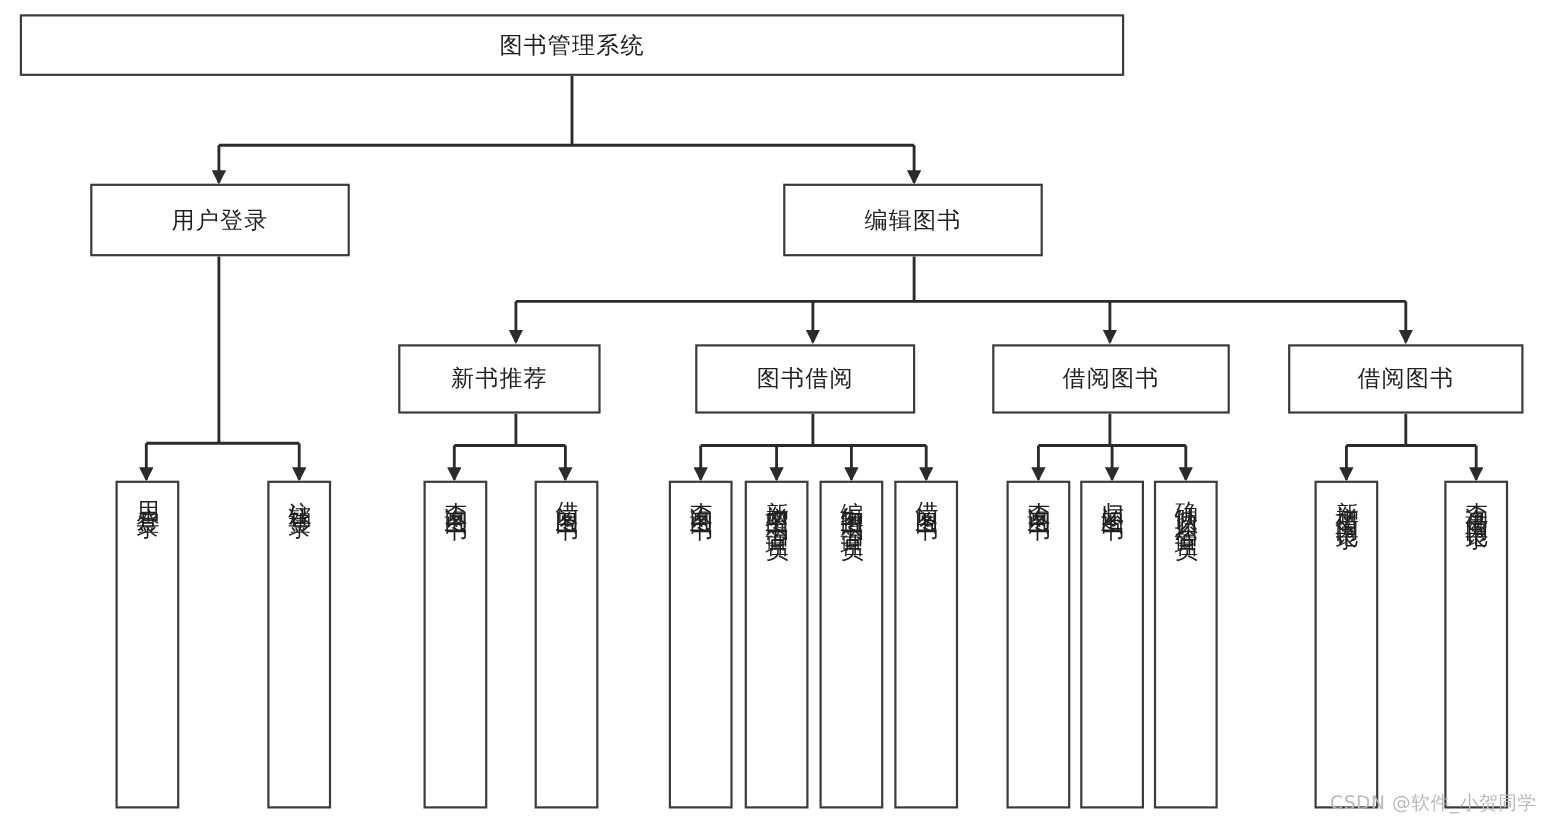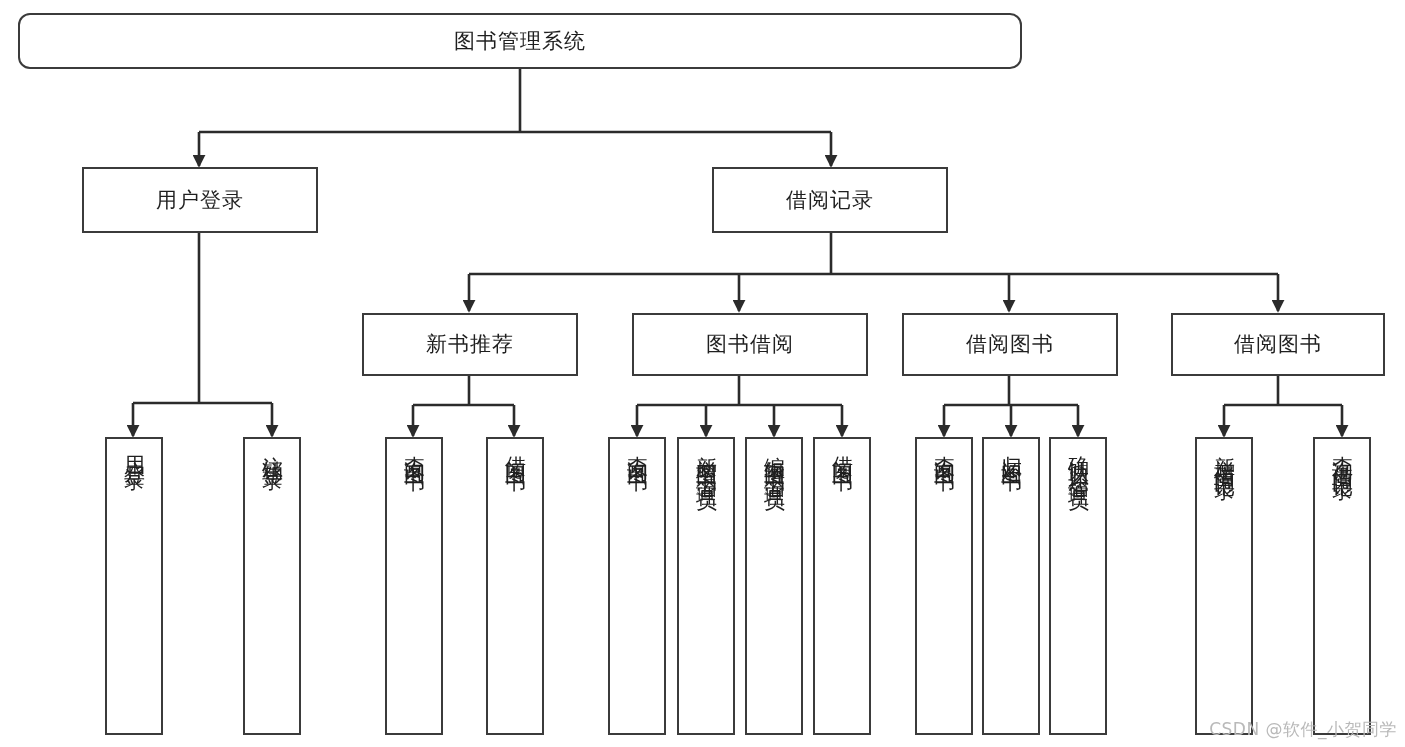--- a/index.html
+++ b/index.html
@@ -114,35 +114,35 @@
       <path d="M 1011 405 L 1011 436" marker-end="url(#arrow)"></path>
       <path d="M 1078 405 L 1078 436" marker-end="url(#arrow)"></path>
 
       <path d="M 1278 376 L 1278 405"></path>
       <path d="M 1224 405 L 1342 405"></path>
       <path d="M 1224 405 L 1224 436" marker-end="url(#arrow)"></path>
       <path d="M 1342 405 L 1342 436" marker-end="url(#arrow)"></path>
     </g>
   </svg>
 
-  <div class="node" style="left:18px; top:13px; width:1004px; height:56px;border-radius:12px;">
+  <div class="node" style="left:18px; top:13px; width:1004px; height:56px;">
     <span class="label">图书管理系统</span>
   </div>
 
   <div class="node" style="left:82px; top:167px; width:236px; height:66px;">
     <span class="label">用户登录</span>
   </div>
   <div class="node" style="left:712px; top:167px; width:236px; height:66px;">
-    <span class="label">借阅记录</span>
+    <span class="label">编辑图书</span>
   </div>
 
-  <div class="node" style="left:362px; top:313px; width:216px; height:63px;">
+  <div class="node" style="left:362px; top:313px; width:184px; height:63px;">
     <span class="label">新书推荐</span>
   </div>
-  <div class="node" style="left:632px; top:313px; width:236px; height:63px;">
+  <div class="node" style="left:632px; top:313px; width:200px; height:63px;">
     <span class="label">图书借阅</span>
   </div>
   <div class="node" style="left:902px; top:313px; width:216px; height:63px;">
     <span class="label">借阅图书</span>
   </div>
   <div class="node" style="left:1171px; top:313px; width:214px; height:63px;">
     <span class="label">借阅图书</span>
   </div>
 
   <div class="node vertical" style="left:105px; top:437px; width:58px; height:298px;">

